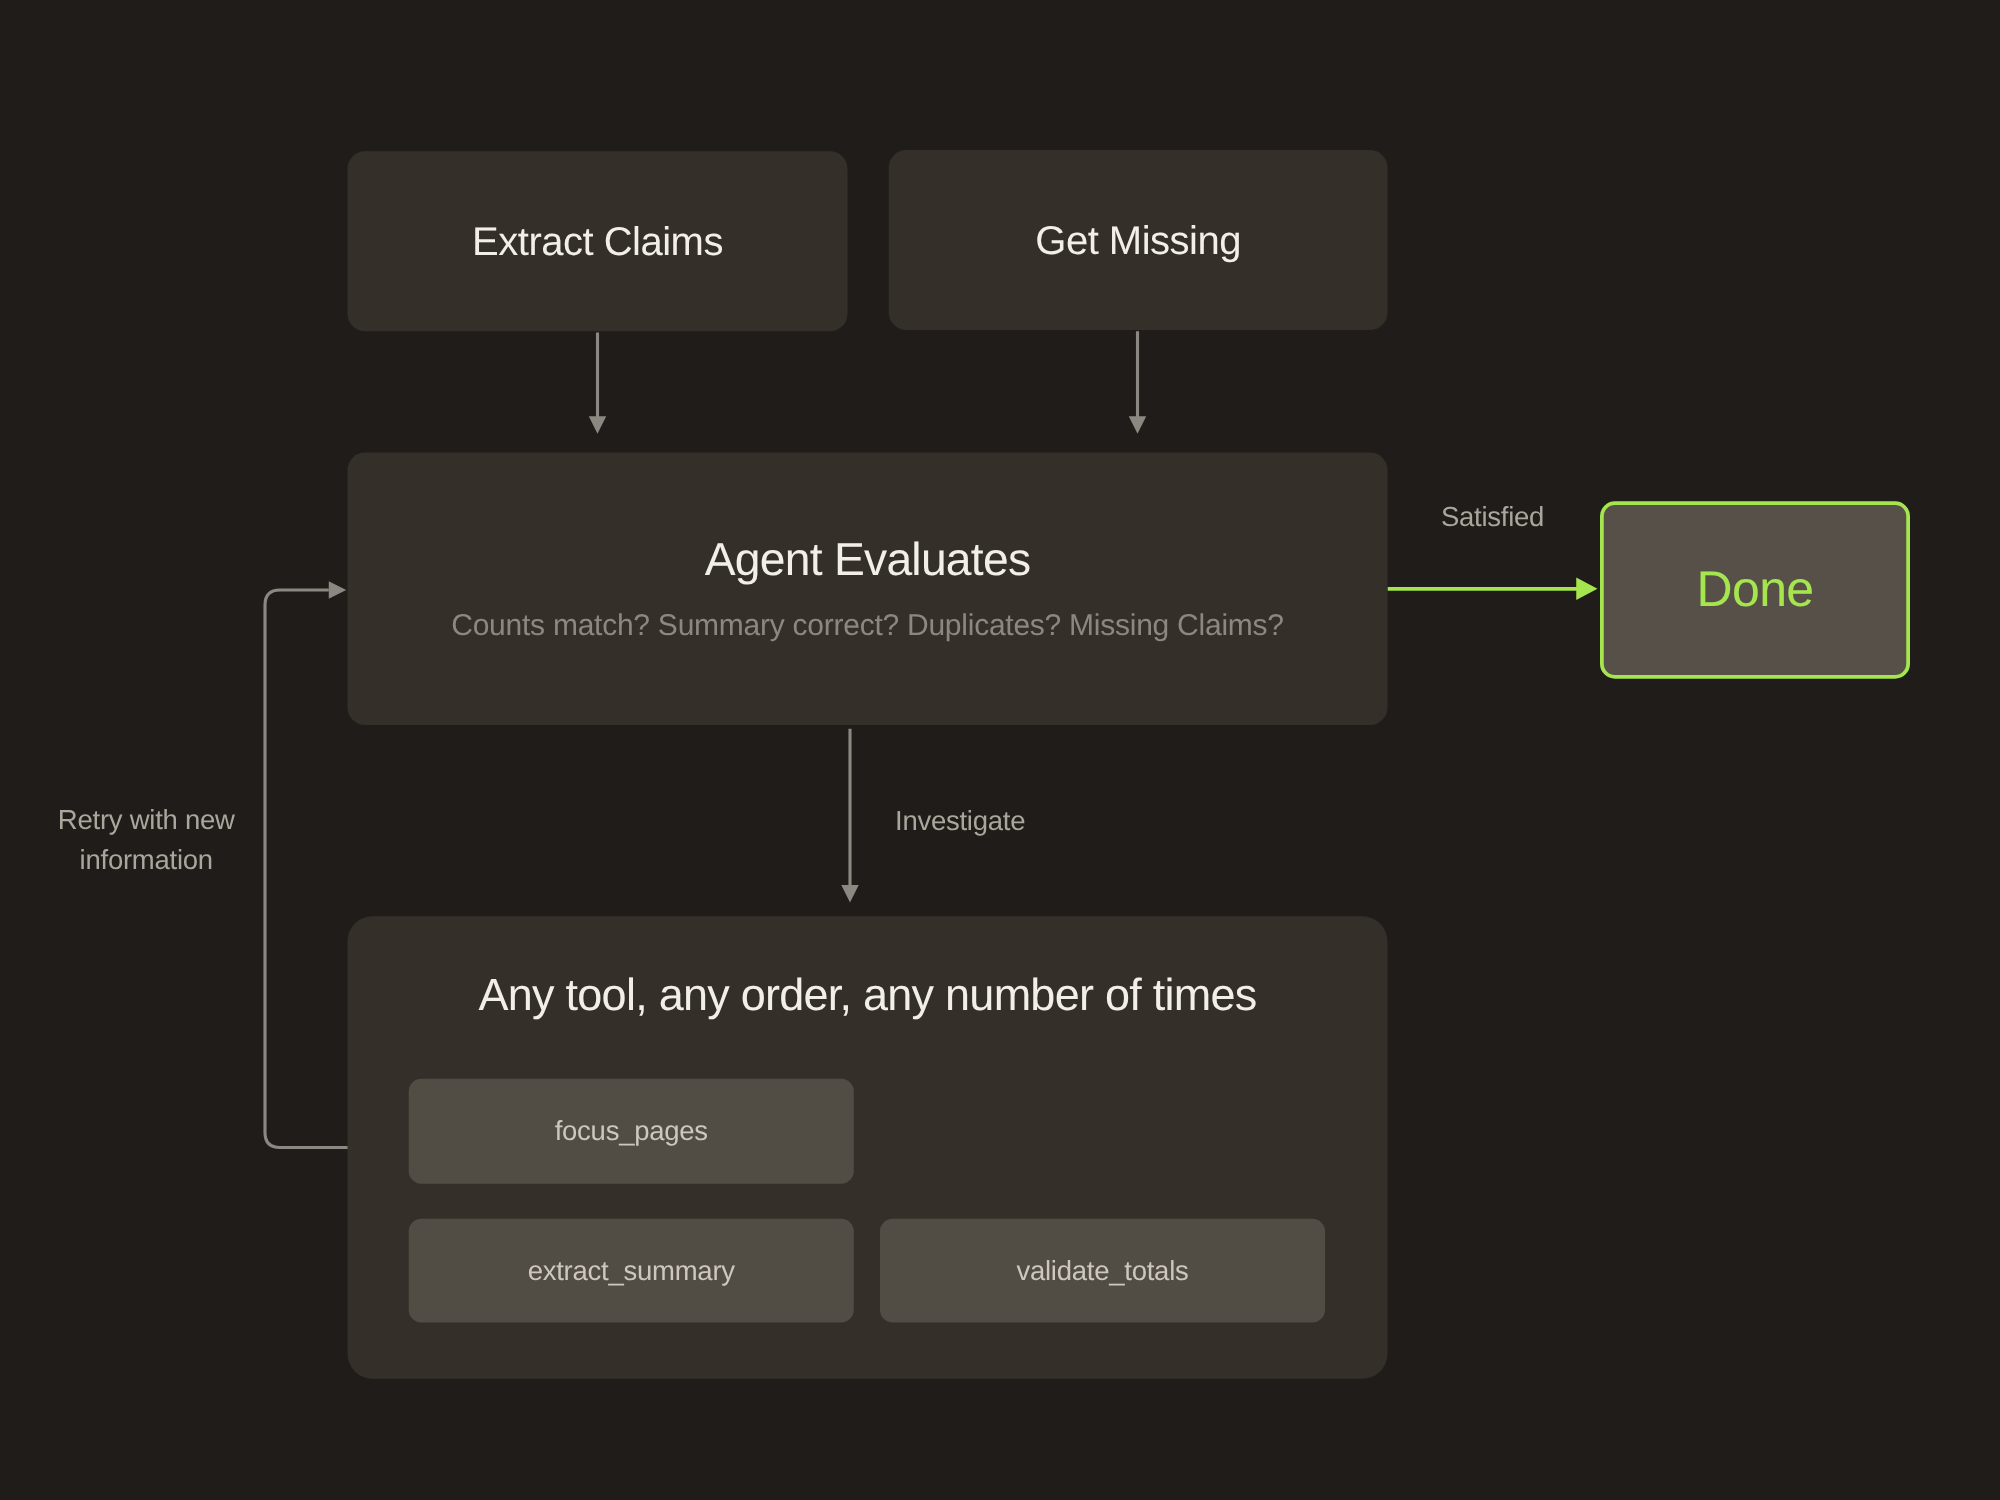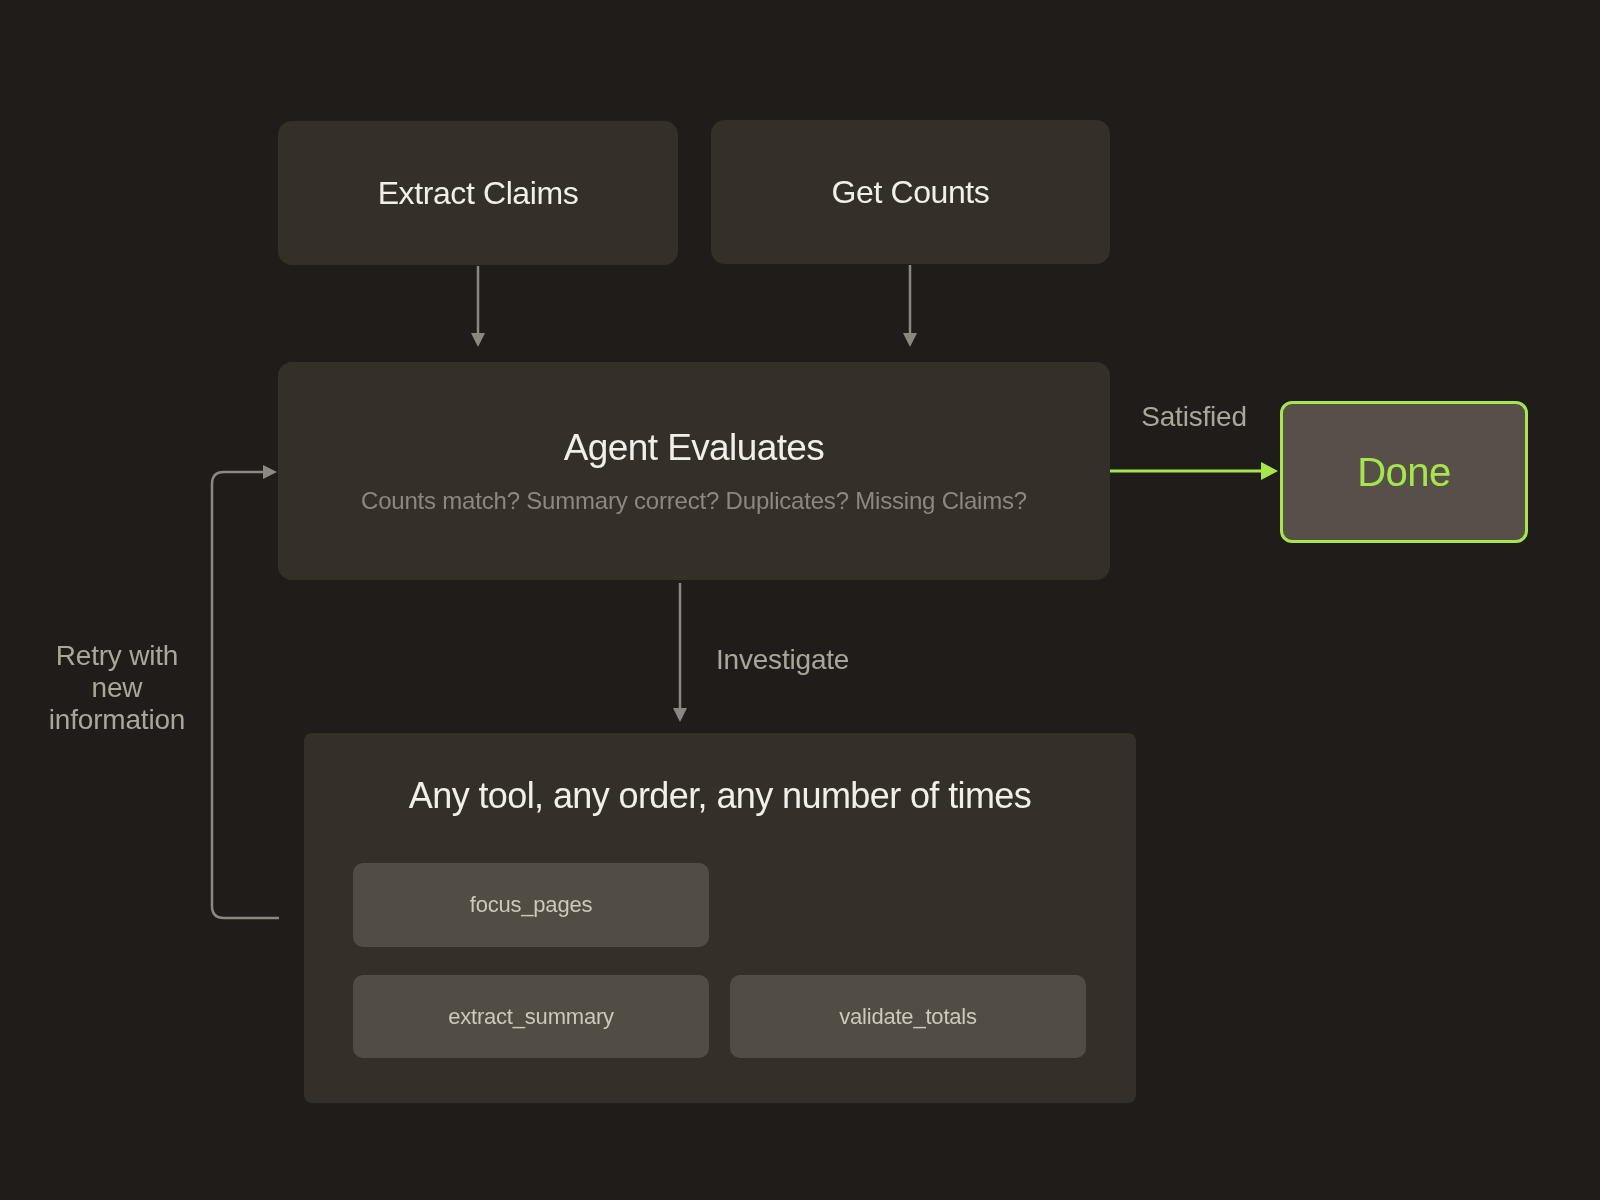--- a/index.html
+++ b/index.html
@@ -55,22 +55,21 @@
   }
   #done .done-label{
     color:var(--accent-green);
     font-size:40px;
     letter-spacing:-0.5px;
   }
   #toolbox{
     position:absolute;
     left:278px;top:733px;width:832px;height:370px;
     background:var(--node-fill);
-    border-radius:8px;
-    margin-left:26px;
+    border-radius:20px;
   }
   #toolbox .toolbox-title{
     position:absolute;
     left:0;right:0;top:42px;
     text-align:center;
     color:var(--title-text);
     font-size:36px;
     letter-spacing:-0.6px;
   }
   .tool{
@@ -85,21 +84,21 @@
     font-size:22px;
     letter-spacing:-0.2px;
   }
   #tool-0{left:49px;top:130px;}
   #tool-1{left:426px;top:130px;}
   #tool-2{left:49px;top:242px;height:83px;}
   #tool-3{left:426px;top:242px;height:83px;}
   .edge-label{
     position:absolute;
     color:var(--label-text);
-    font-size:28px;
+    font-size:22px;
     letter-spacing:-0.2px;
   }
   #label-satisfied{left:1134px;top:401px;width:120px;text-align:center;}
   #label-investigate{left:716px;top:644px;}
   #label-retry{left:27px;top:640px;width:180px;text-align:center;line-height:32px;}
   #label-retry span{display:block;}
   #edges-svg{position:absolute;left:0;top:0;width:1600px;height:1200px;pointer-events:none;}
 </style>
 </head>
 <body>
@@ -132,21 +131,21 @@
       <line x1="1110" y1="471" x2="1263" y2="471" stroke="var(--accent-green)" stroke-width="3"></line>
       <polygon points="1278,471 1261,462 1261,480" fill="var(--accent-green)"></polygon>
     </g>
   </svg>
 
   <div class="node" id="extract-claims">
     <div class="node-title">Extract Claims</div>
   </div>
 
   <div class="node" id="get-summary">
-    <div class="node-title">Get Counts</div>
+    <div class="node-title">Get Missing</div>
   </div>
 
   <div class="node" id="agent-evaluates">
     <div class="node-title">Agent Evaluates</div>
     <div class="node-subtitle">Counts match? Summary correct? Duplicates? Missing Claims?</div>
   </div>
 
   <div id="done">
     <div class="done-label">Done</div>
   </div>

